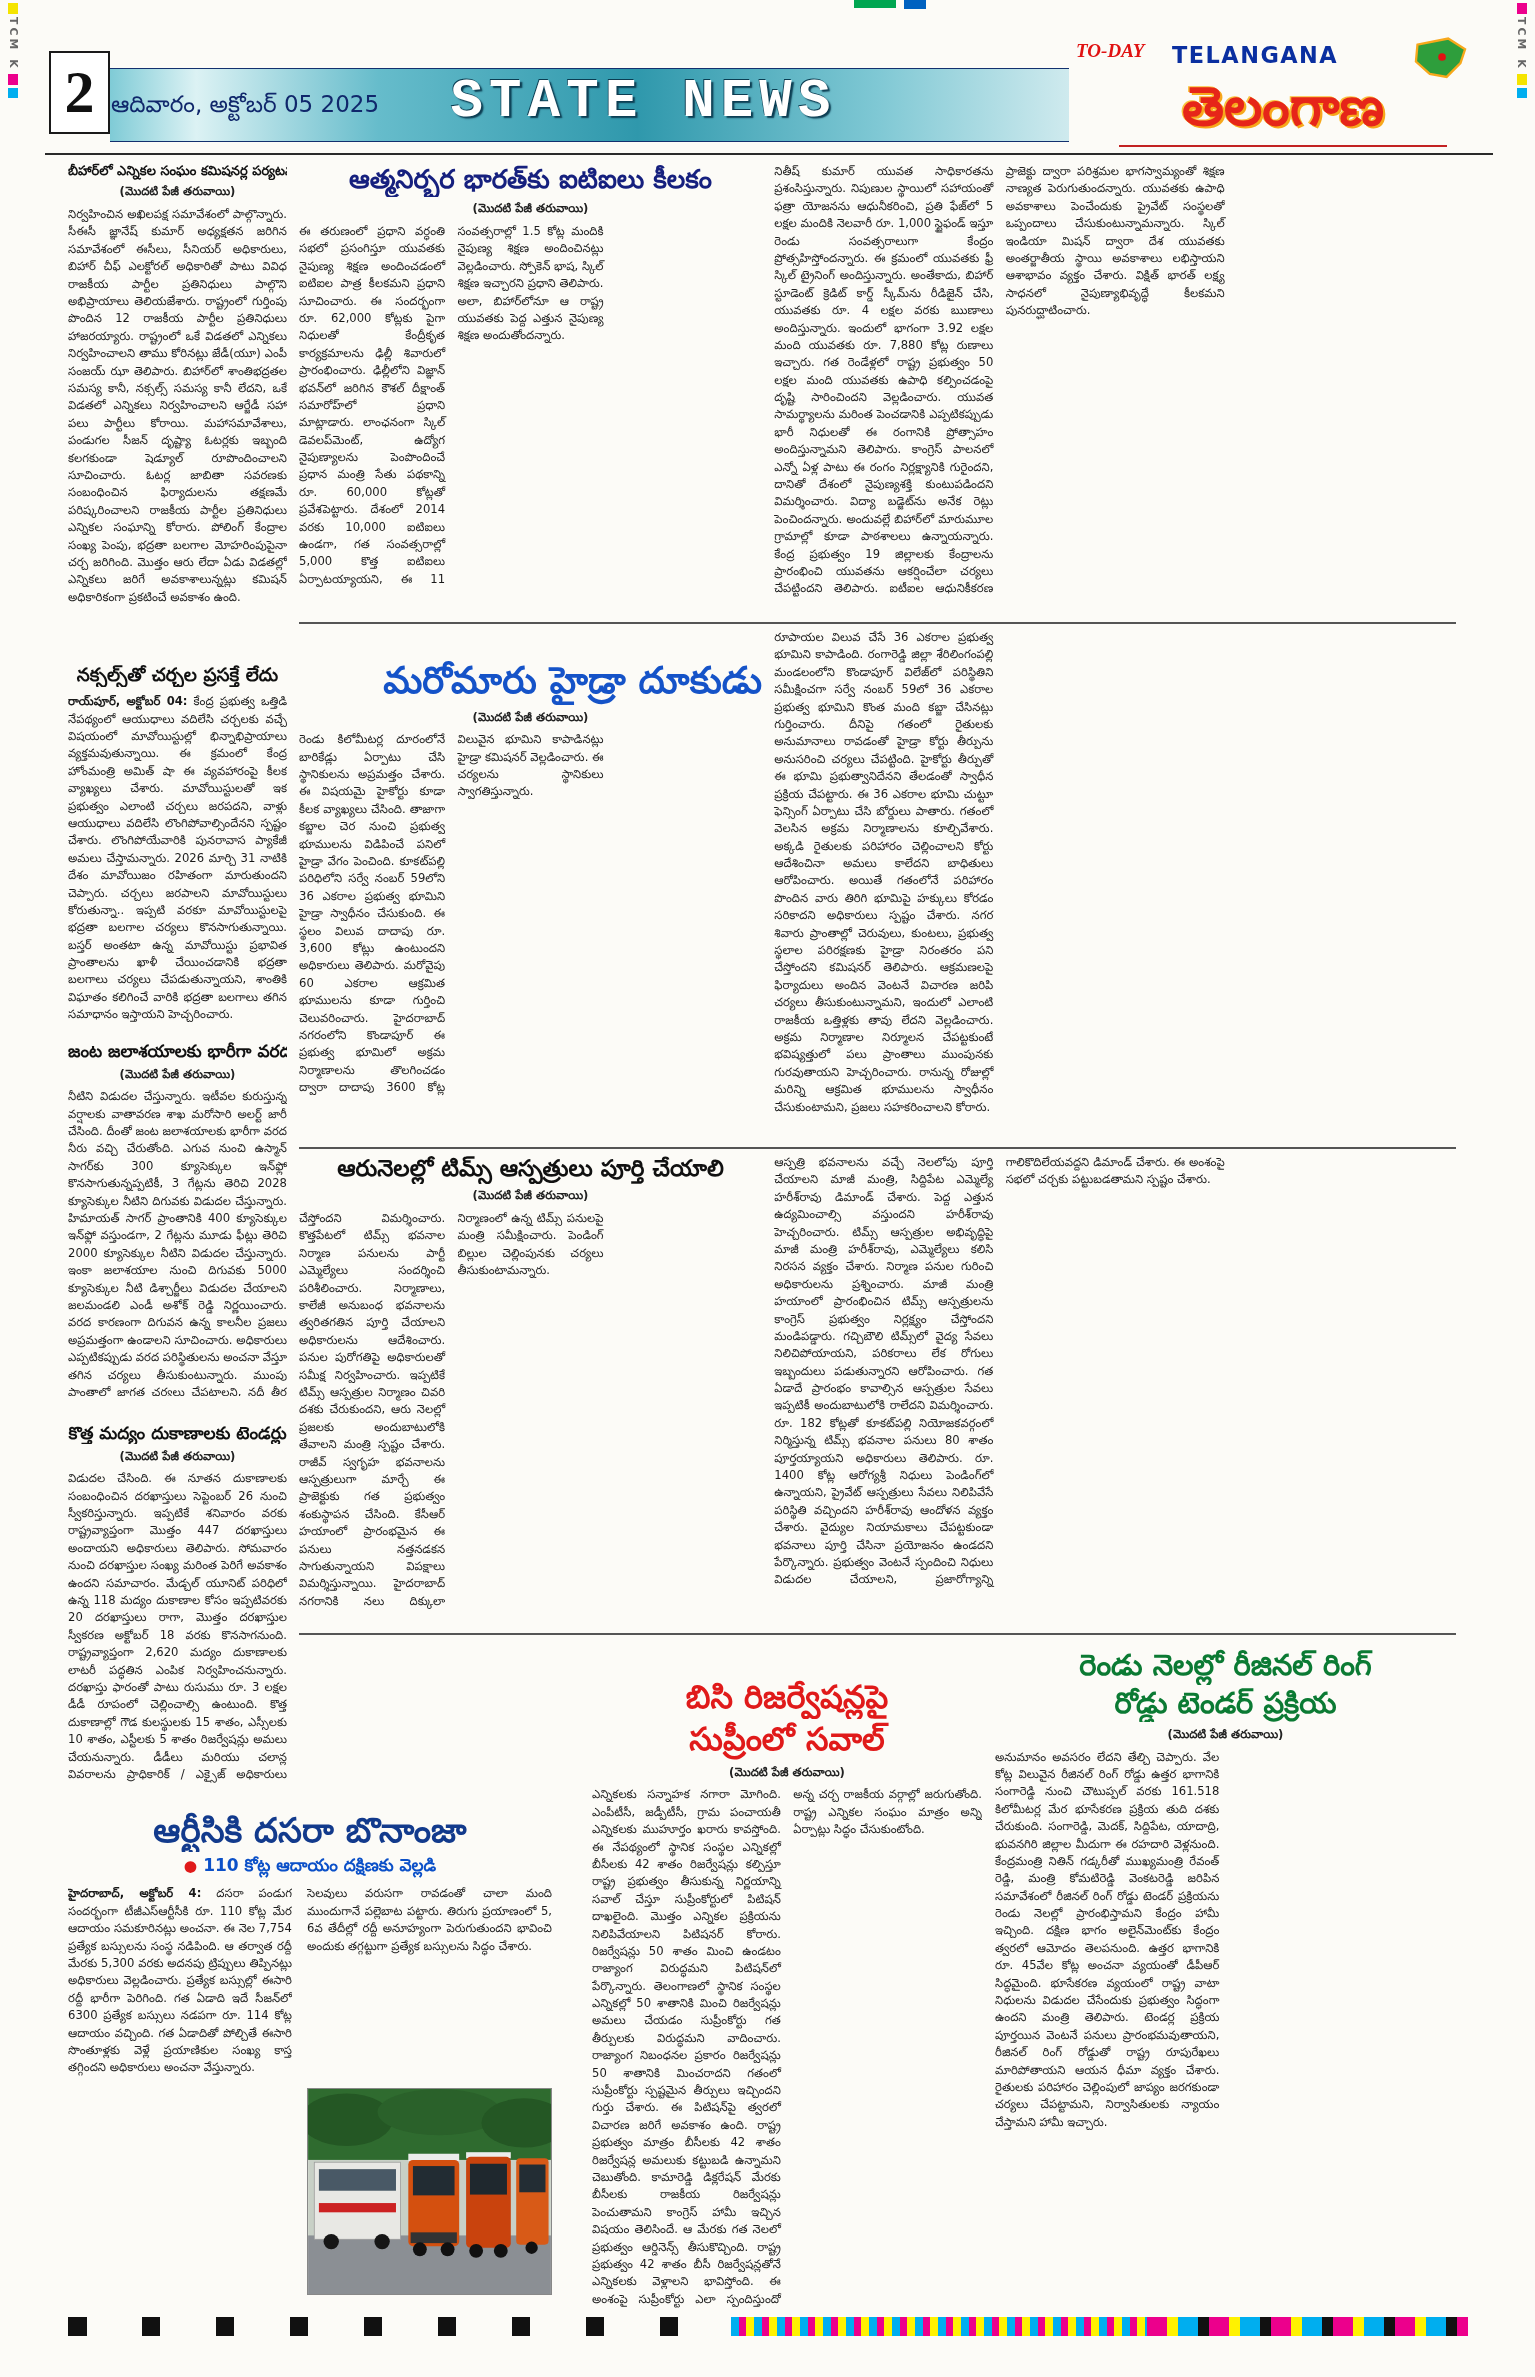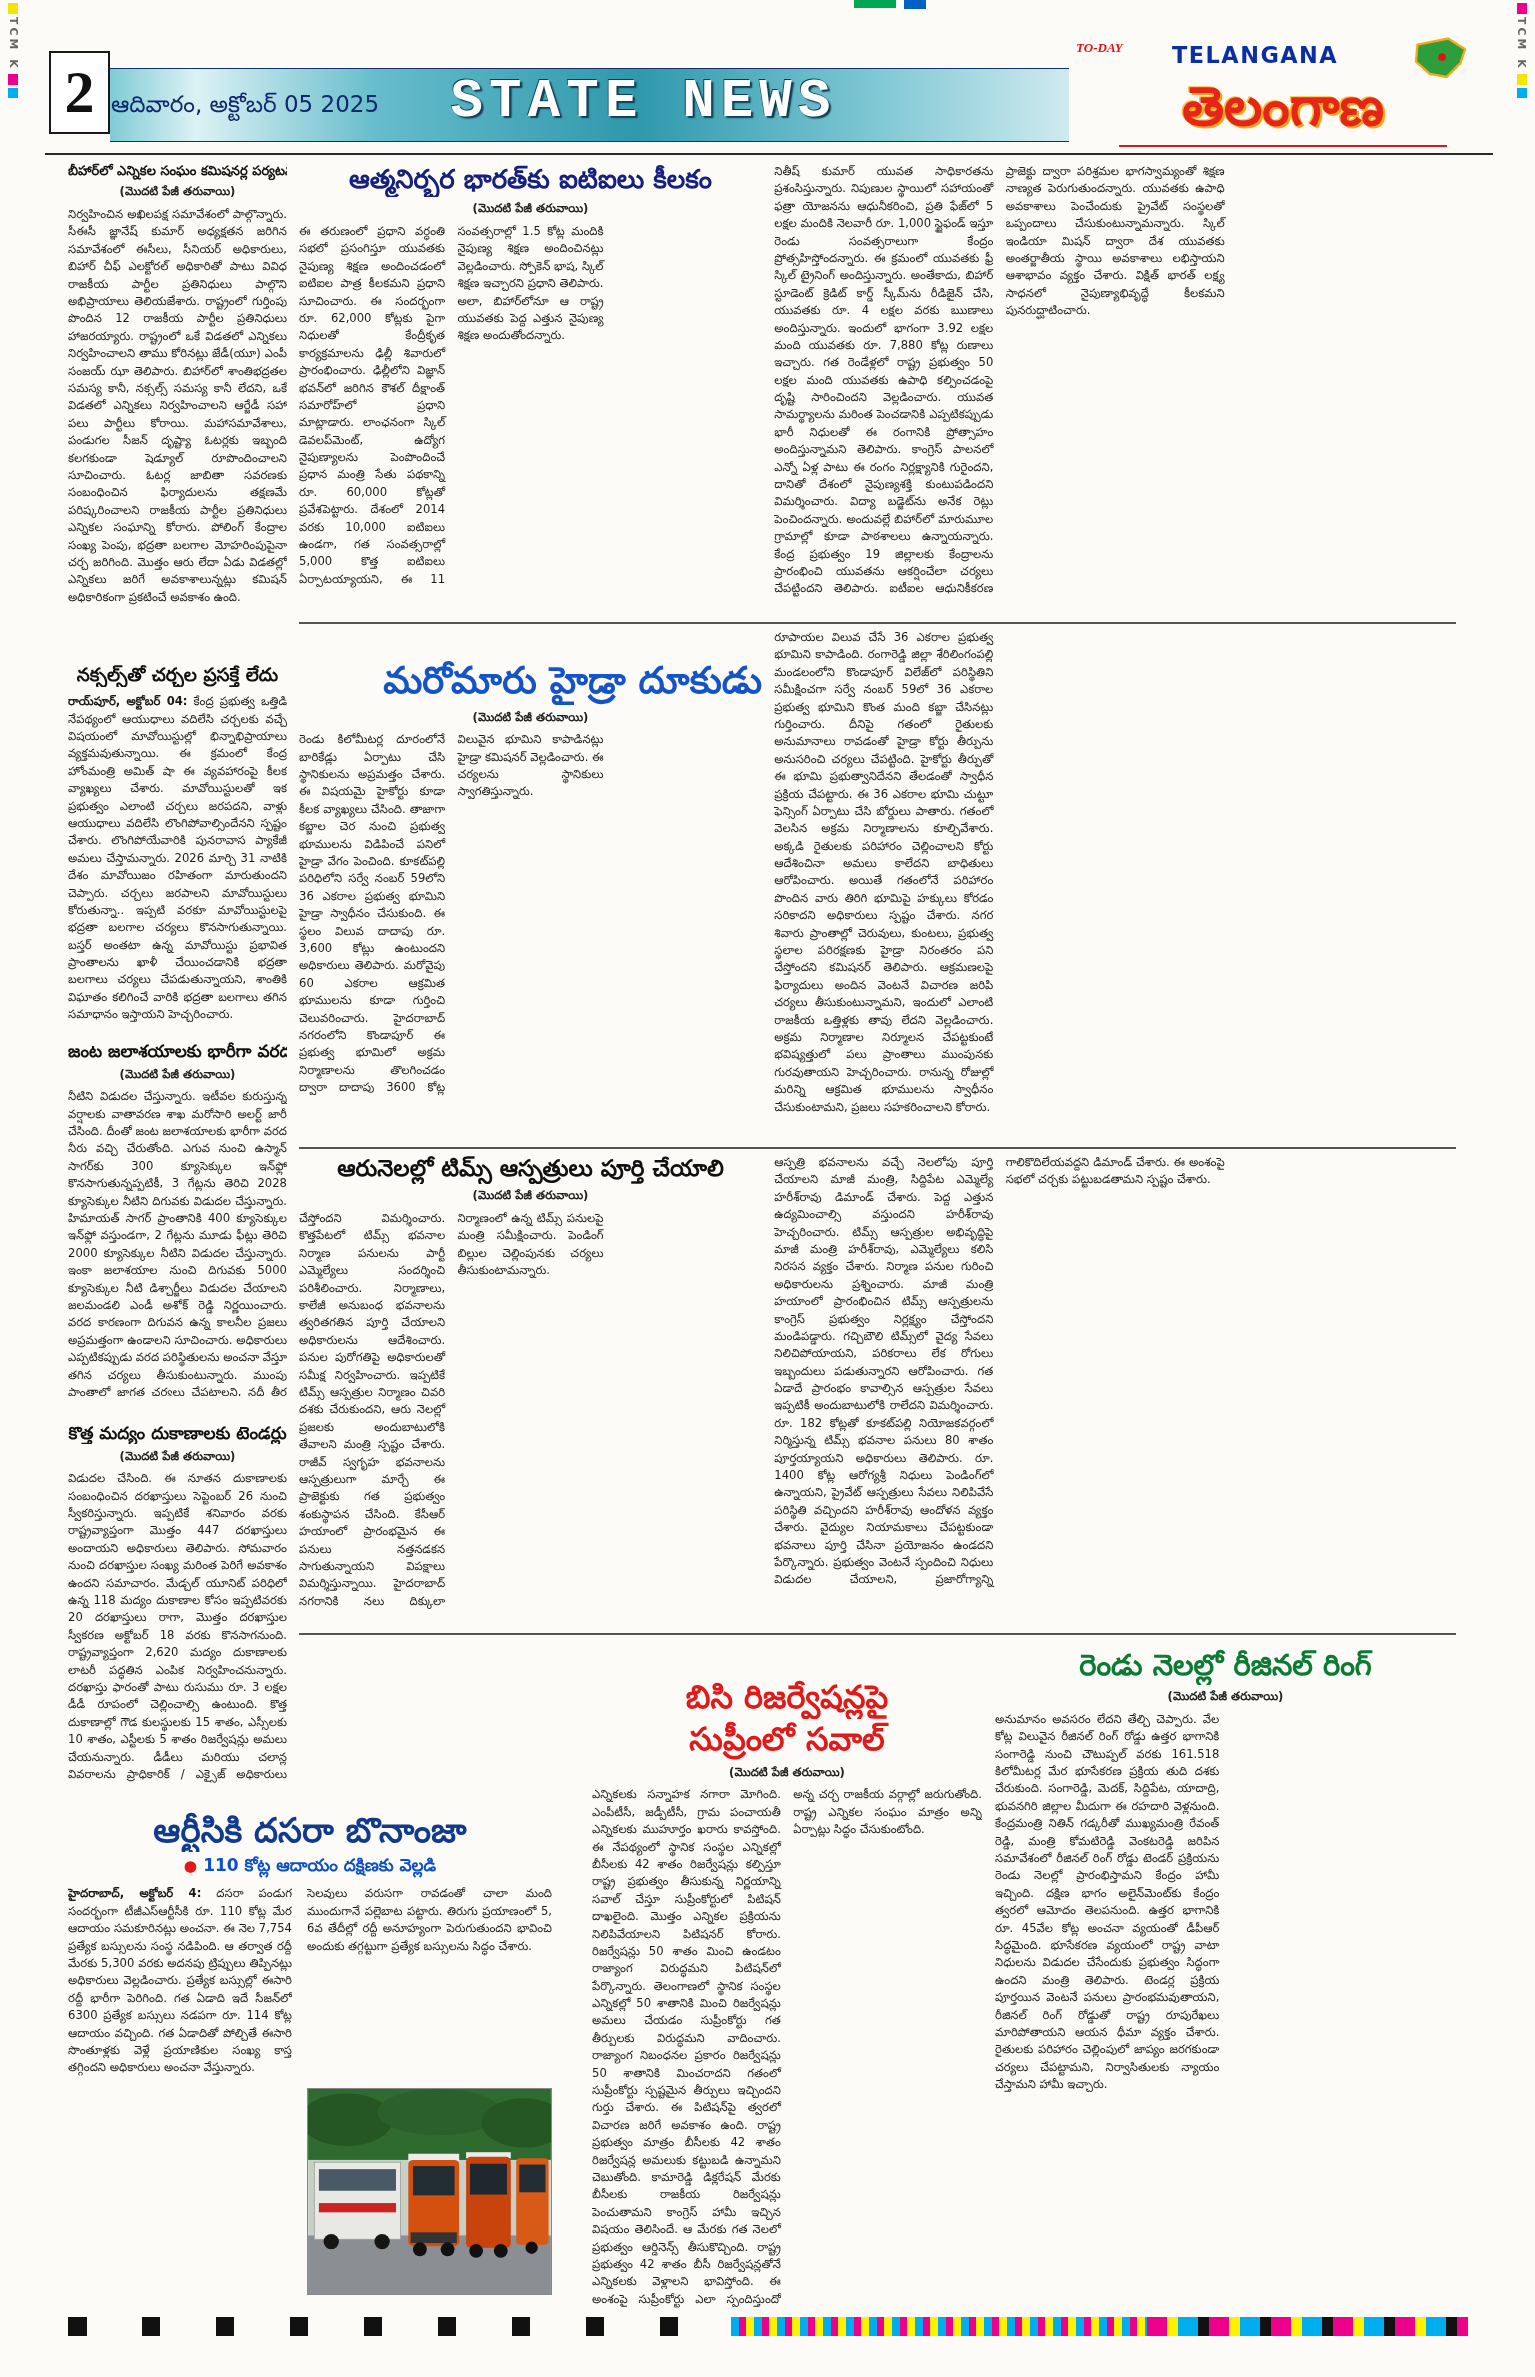--- a/index.html
+++ b/index.html
@@ -24,21 +24,21 @@
            font-family:"Liberation Serif",serif;font-size:60px;font-weight:bold;color:#111;}
   .headerbar{position:absolute;left:110px;top:68px;width:959px;height:72px;
              background:linear-gradient(90deg,#7fcbd6 0%,#dcf2f4 9%,#66bccb 28%,#2f98ac 55%,#7fc8d4 80%,#cfeaee 100%);
              border-top:1.5px solid #13306e;border-bottom:1.5px solid #13306e;}
   .hdate{position:absolute;left:1px;top:21.6px;font-size:23px;font-weight:normal;color:#10276b;}
   .statenews{position:absolute;left:50%;top:1.5px;transform:translateX(-36%);
              font-family:Liberation Mono, monospace;font-size:54px;font-weight:bold;color:#fff;
              letter-spacing:6.2px;text-shadow:2.3px 2.3px 1.5px #0c3d52,-0.8px -0.8px 0 #0c3d52;white-space:nowrap;}
   .masthead{position:absolute;left:1073px;top:37px;width:420px;height:110px;}
   .m-today{position:absolute;left:3.1px;top:3.1px;font-family:"Liberation Serif",serif;font-style:italic;
-           font-weight:bold;font-size:13px;color:#e01212;}
+           font-weight:bold;font-size:19px;color:#e01212;}
   .m-tg{position:absolute;left:99px;top:4.6px;font-size:22.4px;font-weight:bold;color:#0a2fa0;letter-spacing:1.5px;}
   .m-map{position:absolute;right:20px;top:0;}
   .m-brand{position:absolute;left:0;right:0;top:40px;text-align:center;font-size:54px;font-weight:bold;
            color:#e62519;text-shadow:2.3px 2.3px 0 #f7a81b,-1.5px -1.5px 0 #f9c23c;line-height:1.1;}
   .m-flourish{position:absolute;left:46px;right:46px;bottom:0px;height:2.3px;background:#c32222;}
   .headrule{position:absolute;left:45px;top:153px;width:1448px;height:2.3px;background:#2a2a2a;}
   .hrule{position:absolute;height:1.5px;background:#555;}
   
   .art{position:absolute;overflow:hidden;}
   .h-c{text-align:center;font-weight:bold;color:#111;line-height:1.3;white-space:nowrap;overflow:hidden;}
@@ -202,20 +202,21 @@
 
   <div class="art" style="left:592px;top:1677px;width:390px;height:659px;">
     <div class="h-c hl-red" style="font-size:32px;">బిసి రిజర్వేషన్లపై</div>
     <div class="h-c hl-red" style="font-size:32px;">సుప్రీంలో సవాల్</div>
     <div class="note">(మొదటి పేజీ తరువాయి)</div>
     <div class="body bodywrap c2" style="height:524px;">ఎన్నికలకు సన్నాహక నగారా మోగింది. ఎంపీటీసీ, జడ్పీటీసీ, గ్రామ పంచాయతీ ఎన్నికలకు ముహూర్తం ఖరారు కావస్తోంది. ఈ నేపథ్యంలో స్థానిక సంస్థల ఎన్నికల్లో బీసీలకు 42 శాతం రిజర్వేషన్లు కల్పిస్తూ రాష్ట్ర ప్రభుత్వం తీసుకున్న నిర్ణయాన్ని సవాల్ చేస్తూ సుప్రీంకోర్టులో పిటిషన్ దాఖలైంది. మొత్తం ఎన్నికల ప్రక్రియను నిలిపివేయాలని పిటిషనర్ కోరారు. రిజర్వేషన్లు 50 శాతం మించి ఉండటం రాజ్యాంగ విరుద్ధమని పిటిషన్‌లో పేర్కొన్నారు. తెలంగాణలో స్థానిక సంస్థల ఎన్నికల్లో 50 శాతానికి మించి రిజర్వేషన్లు అమలు చేయడం సుప్రీంకోర్టు గత తీర్పులకు విరుద్ధమని వాదించారు. రాజ్యాంగ నిబంధనల ప్రకారం రిజర్వేషన్లు 50 శాతానికి మించరాదని గతంలో సుప్రీంకోర్టు స్పష్టమైన తీర్పులు ఇచ్చిందని గుర్తు చేశారు. ఈ పిటిషన్‌పై త్వరలో విచారణ జరిగే అవకాశం ఉంది. రాష్ట్ర ప్రభుత్వం మాత్రం బీసీలకు 42 శాతం రిజర్వేషన్ల అమలుకు కట్టుబడి ఉన్నామని చెబుతోంది. కామారెడ్డి డిక్లరేషన్ మేరకు బీసీలకు రాజకీయ రిజర్వేషన్లు పెంచుతామని కాంగ్రెస్ హామీ ఇచ్చిన విషయం తెలిసిందే. ఆ మేరకు గత నెలలో ప్రభుత్వం ఆర్డినెన్స్ తీసుకొచ్చింది. రాష్ట్ర ప్రభుత్వం 42 శాతం బీసీ రిజర్వేషన్లతోనే ఎన్నికలకు వెళ్లాలని భావిస్తోంది. ఈ అంశంపై సుప్రీంకోర్టు ఎలా స్పందిస్తుందో అన్న చర్చ రాజకీయ వర్గాల్లో జరుగుతోంది. రాష్ట్ర ఎన్నికల సంఘం మాత్రం అన్ని ఏర్పాట్లు సిద్ధం చేసుకుంటోంది.</div>
   </div>
 
   <div class="art" style="left:995px;top:1647px;width:461px;height:659px;">
     <div class="h-c hl-green" style="font-size:29px;">రెండు నెలల్లో రీజినల్ రింగ్</div>
+    <div class="h-c hl-green" style="font-size:29px;">రోడ్డు టెండర్ ప్రక్రియ</div>
     <div class="note">(మొదటి పేజీ తరువాయి)</div>
     <div class="body bodywrap c2" style="height:532px;">అనుమానం అవసరం లేదని తేల్చి చెప్పారు. వేల కోట్ల విలువైన రీజినల్ రింగ్ రోడ్డు ఉత్తర భాగానికి సంగారెడ్డి నుంచి చౌటుప్పల్ వరకు 161.518 కిలోమీటర్ల మేర భూసేకరణ ప్రక్రియ తుది దశకు చేరుకుంది. సంగారెడ్డి, మెదక్, సిద్దిపేట, యాదాద్రి, భువనగిరి జిల్లాల మీదుగా ఈ రహదారి వెళ్లనుంది. కేంద్రమంత్రి నితిన్ గడ్కరీతో ముఖ్యమంత్రి రేవంత్ రెడ్డి, మంత్రి కోమటిరెడ్డి వెంకటరెడ్డి జరిపిన సమావేశంలో రీజినల్ రింగ్ రోడ్డు టెండర్ ప్రక్రియను రెండు నెలల్లో ప్రారంభిస్తామని కేంద్రం హామీ ఇచ్చింది. దక్షిణ భాగం అలైన్‌మెంట్‌కు కేంద్రం త్వరలో ఆమోదం తెలపనుంది. ఉత్తర భాగానికి రూ. 45వేల కోట్ల అంచనా వ్యయంతో డీపీఆర్ సిద్ధమైంది. భూసేకరణ వ్యయంలో రాష్ట్ర వాటా నిధులను విడుదల చేసేందుకు ప్రభుత్వం సిద్ధంగా ఉందని మంత్రి తెలిపారు. టెండర్ల ప్రక్రియ పూర్తయిన వెంటనే పనులు ప్రారంభమవుతాయని, రీజినల్ రింగ్ రోడ్డుతో రాష్ట్ర రూపురేఖలు మారిపోతాయని ఆయన ధీమా వ్యక్తం చేశారు. రైతులకు పరిహారం చెల్లింపులో జాప్యం జరగకుండా చర్యలు చేపట్టామని, నిర్వాసితులకు న్యాయం చేస్తామని హామీ ఇచ్చారు.</div>
   </div>
 
   <div class="calib">
     <div class="seg1"></div>
     <div class="seg2"></div>
     <div class="seg3"></div>
   </div>
 

